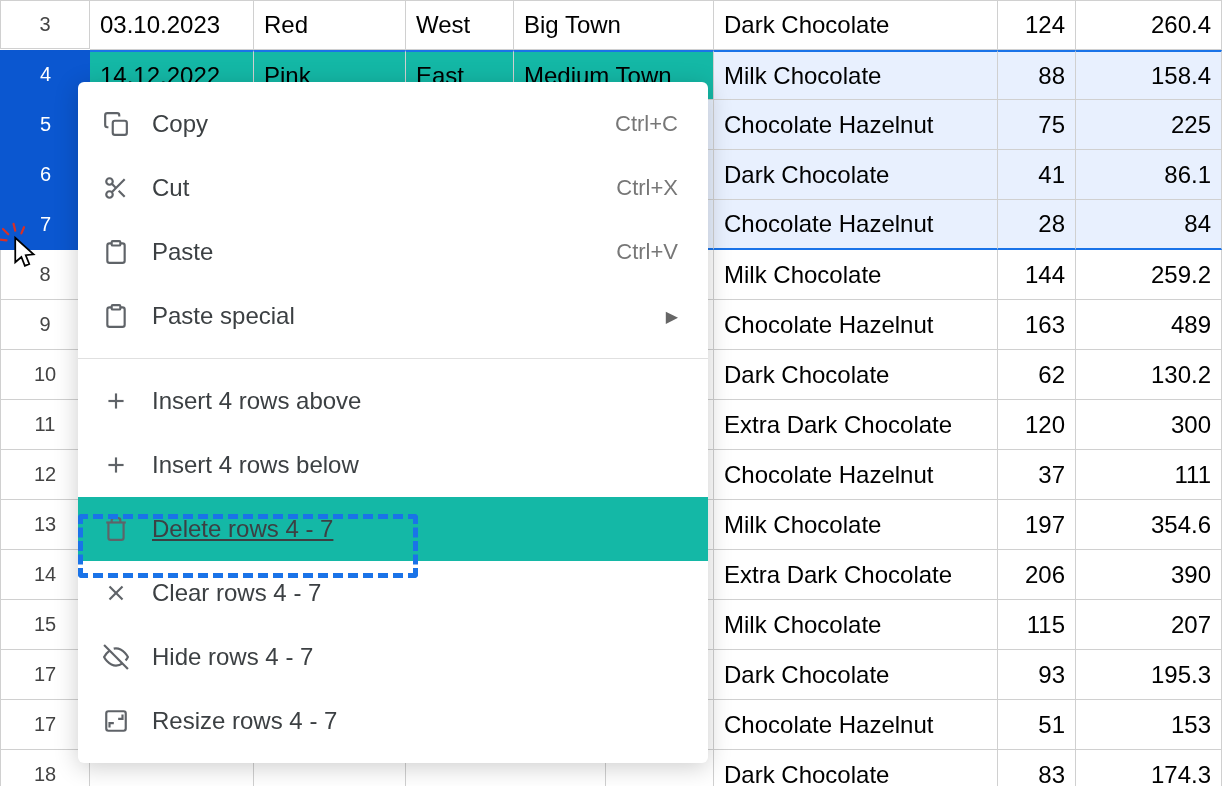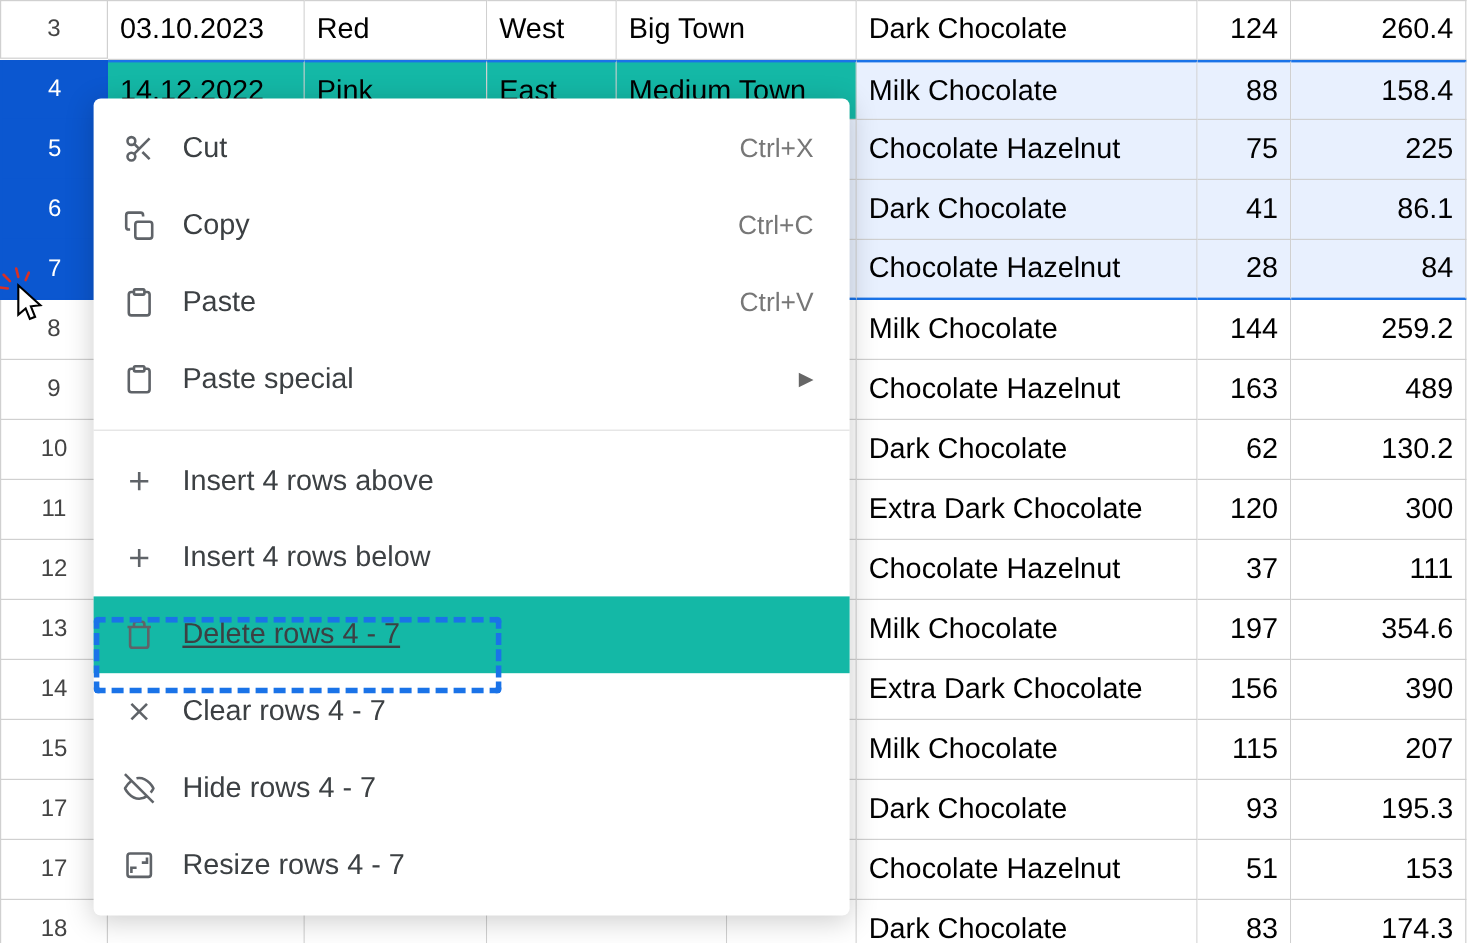--- a/index.html
+++ b/index.html
@@ -156,21 +156,21 @@
       <div class="cell c-f">197</div>
       <div class="cell c-g">354.6</div>
     </div>
     <div class="row row-14">
       <div class="hdr-cell">14</div>
       <div class="cell c-a"></div>
       <div class="cell c-b"></div>
       <div class="cell c-c"></div>
       <div class="cell c-d"></div>
       <div class="cell c-e">Extra Dark Chocolate</div>
-      <div class="cell c-f">156</div>
+      <div class="cell c-f">206</div>
       <div class="cell c-g">390</div>
     </div>
     <div class="row row-15">
       <div class="hdr-cell">15</div>
       <div class="cell c-a"></div>
       <div class="cell c-b"></div>
       <div class="cell c-c"></div>
       <div class="cell c-d"></div>
       <div class="cell c-e">Milk Chocolate</div>
       <div class="cell c-f">115</div>
@@ -202,42 +202,42 @@
       <div class="cell c-b"></div>
       <div class="cell c-c"></div>
       <div class="cell c-d"></div>
       <div class="cell c-e">Dark Chocolate</div>
       <div class="cell c-f">83</div>
       <div class="cell c-g">174.3</div>
     </div>
   </div>
 
 <div class="ctx-menu">
+  <div class="ctx-item">
+    <span class="ic">
+        <svg viewBox="0 0 24 24">
+          <rect x="9" y="9" width="13" height="13" rx="2"></rect>
+          <path d="M5 15H4a2 2 0 0 1-2-2V4a2 2 0 0 1 2-2h9a2 2 0 0 1 2 2v1"></path>
+        </svg>
+      </span>
+    <span class="lbl">Copy</span>
+    <span class="shortcut">Ctrl+C</span>
+  </div>
   <div class="ctx-item">
     <span class="ic">
         <svg viewBox="0 0 24 24">
           <circle cx="6" cy="6" r="3"></circle>
           <circle cx="6" cy="18" r="3"></circle>
           <line x1="20" y1="4" x2="8.12" y2="15.88"></line>
           <line x1="14.47" y1="14.48" x2="20" y2="20"></line>
           <line x1="8.12" y1="8.12" x2="12" y2="12"></line>
         </svg>
       </span>
     <span class="lbl">Cut</span>
     <span class="shortcut">Ctrl+X</span>
-  </div>
-  <div class="ctx-item">
-    <span class="ic">
-        <svg viewBox="0 0 24 24">
-          <rect x="9" y="9" width="13" height="13" rx="2"></rect>
-          <path d="M5 15H4a2 2 0 0 1-2-2V4a2 2 0 0 1 2-2h9a2 2 0 0 1 2 2v1"></path>
-        </svg>
-      </span>
-    <span class="lbl">Copy</span>
-    <span class="shortcut">Ctrl+C</span>
   </div>
   <div class="ctx-item">
     <span class="ic">
         <svg viewBox="0 0 24 24">
           <path d="M16 4h2a2 2 0 0 1 2 2v14a2 2 0 0 1-2 2H6a2 2 0 0 1-2-2V6a2 2 0 0 1 2-2h2"></path>
           <rect x="8" y="2" width="8" height="4" rx="1"></rect>
         </svg>
       </span>
     <span class="lbl">Paste</span>
     <span class="shortcut">Ctrl+V</span>

